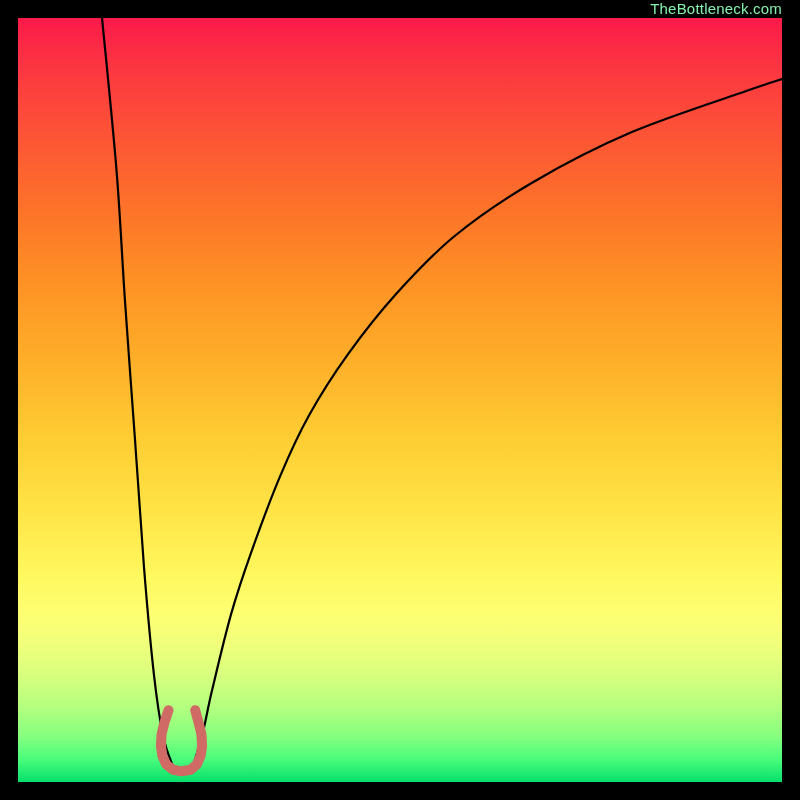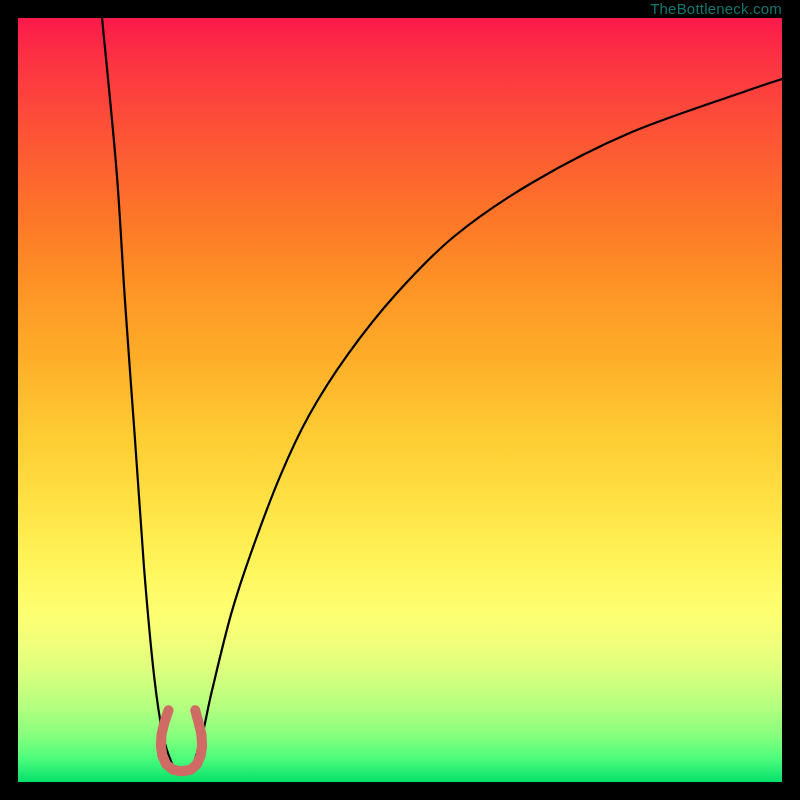--- a/index.html
+++ b/index.html
@@ -51,21 +51,21 @@
     position: absolute;
     inset: 0;
   }
   .watermark {
     position: absolute;
     top: 0;
     right: 18px;
     height: 18px;
     line-height: 18px;
     font-size: 15px;
-    color: #0f766e;
+    color: #86efac;
     font-weight: 500;
     letter-spacing: 0.2px;
   }
 </style>
 </head>
 <body>
 
 <div class="frame">
 
   <div class="watermark">TheBottleneck.com</div>

